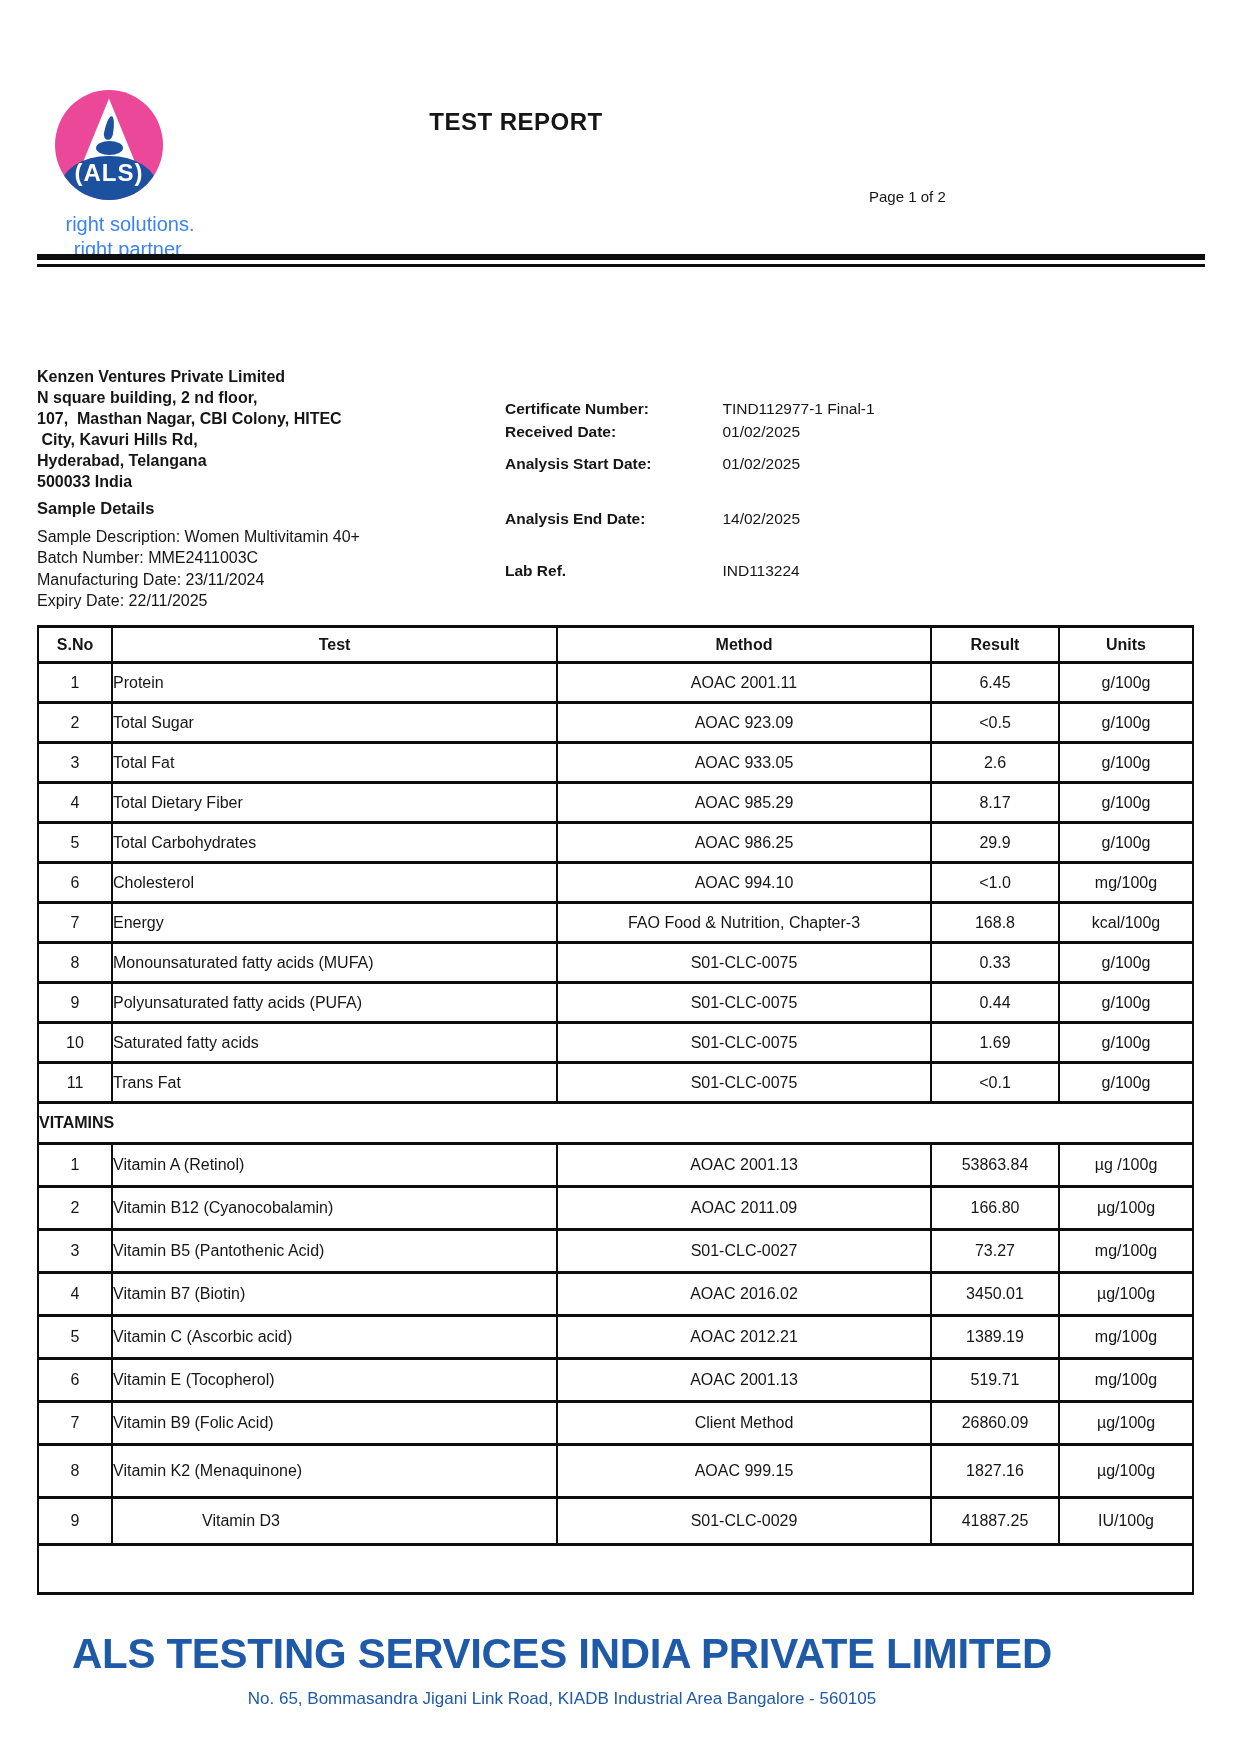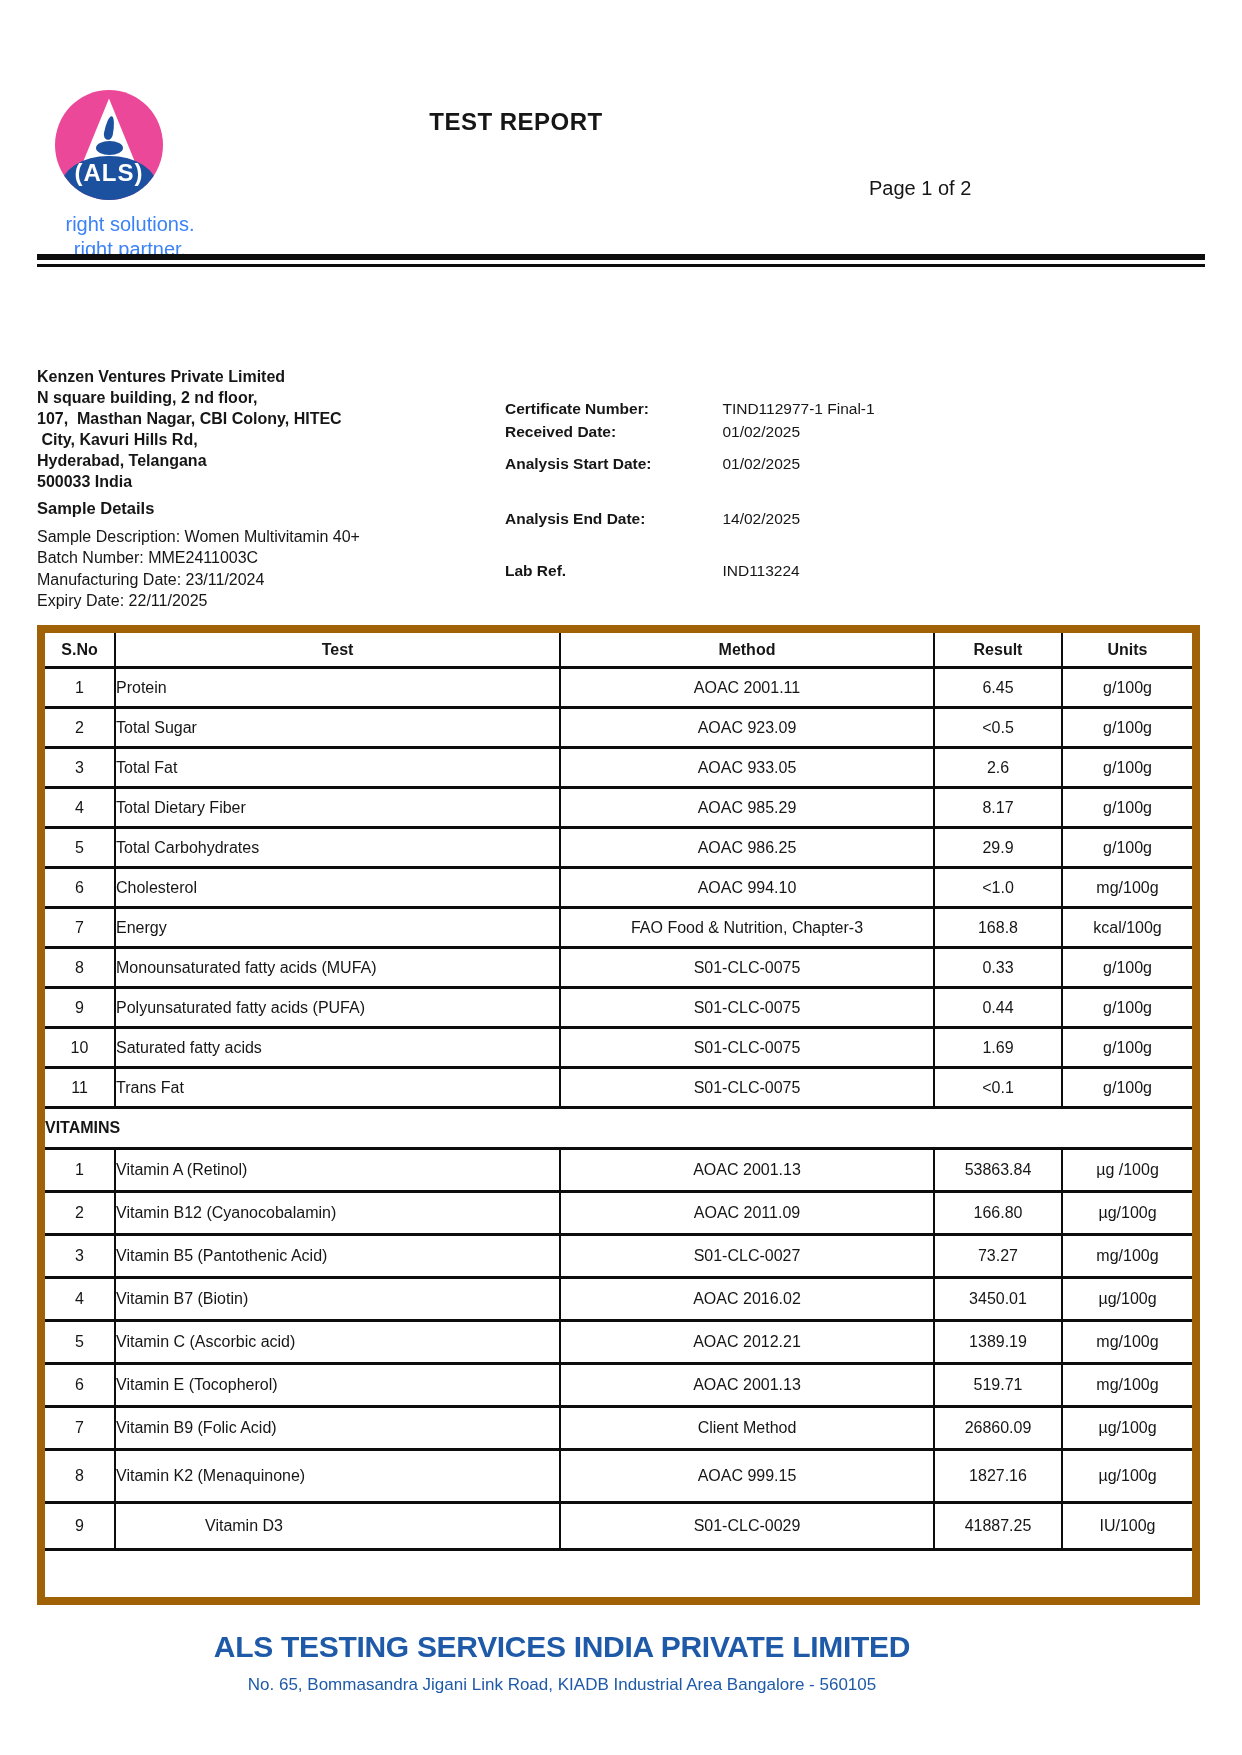--- a/index.html
+++ b/index.html
@@ -19,52 +19,52 @@
   .logo-flame{position:absolute;left:46%;top:24%;width:9px;height:24px;background:#1c51a0;
     border-radius:50% 50% 50% 50% / 75% 75% 25% 25%;transform:rotate(0.03turn);}
   .logo-burner{position:absolute;left:38%;top:46%;width:27px;height:14px;background:#1c51a0;border-radius:50%;}
   .logo-text{position:absolute;left:0;top:63%;width:100%;text-align:center;color:#ffffff;
     font-weight:700;font-size:24px;letter-spacing:1px;}
   .tagline{left:40px;top:212px;width:180px;text-align:center;color:#3b82f6;font-size:20px;line-height:25px;}
 
   
   .report-title{left:516px;top:108px;transform:translateX(-50%);font-size:24px;font-weight:700;
     letter-spacing:0.5px;white-space:nowrap;}
-  .page-label{left:869px;top:177px;font-size:20px;}
+  .page-label{left:869px;top:188px;font-size:15px;}
   .rule-thick{left:37px;top:254px;width:1168px;height:6px;background:#0d0d0d;}
   .rule-thin{left:37px;top:264px;width:1168px;height:3px;background:#0d0d0d;}
 
   
   .client-block{left:37px;top:366px;font-size:16px;font-weight:700;line-height:21px;white-space:pre-wrap;}
   .cert-row{position:absolute;left:505px;white-space:nowrap;}
   .cert-label{display:inline-block;width:213px;font-weight:700;font-size:15.5px;}
   .cert-value{display:inline-block;font-size:15.5px;}
   .sample-block{left:37px;top:498px;font-size:16px;line-height:21.5px;}
   .sample-heading{font-weight:700;font-size:16.5px;margin-bottom:6px;}
   .sample-line{white-space:pre-wrap;}
 
   
   table.report{position:absolute;left:37px;top:625px;width:1155px;border-collapse:collapse;
-    table-layout:fixed;border:8px solid #a16207;}
+    table-layout:fixed;border:1px solid #a16207;}
   table.report td,table.report th{border:2px solid #0d0d0d;border-top-width:3px;border-bottom-width:3px;
     overflow:hidden;font-size:16px;padding:0;}
   th.col-header{height:33px;font-weight:700;text-align:center;}
   .section-row td{height:38px;font-weight:700;text-align:left;padding-left:8px;}
   .data-row td{height:37px;}
   .col-sno,.col-method,.col-result,.col-units{text-align:center;}
   .col-test{text-align:left;padding-left:13px;}
   .vrow td{height:40px;}
   .big-a td{height:50px;font-size:19px;}
   .big-b td{height:44px;font-size:19px;}
   .big-b .col-test{padding-left:89px;}
   .empty-row td{height:46px;}
 
   
   .footer{left:0;top:1630px;width:1124px;text-align:center;color:#1f5aa9;}
-  .footer-company{font-size:30px;font-weight:700;letter-spacing:-0.3px;white-space:nowrap;}
+  .footer-company{font-size:42px;font-weight:700;letter-spacing:-0.3px;white-space:nowrap;}
   .footer-address{font-size:17px;margin-top:11px;}
   .footer-contact{font-size:17px;margin-top:5px;}
   .footer-contact span{margin:0 11px;}
 </style>
 </head>
 <body>
 
 <div class="abs logo-circle">
   <div class="logo-triangle"></div>
   <div class="logo-flame"></div>

